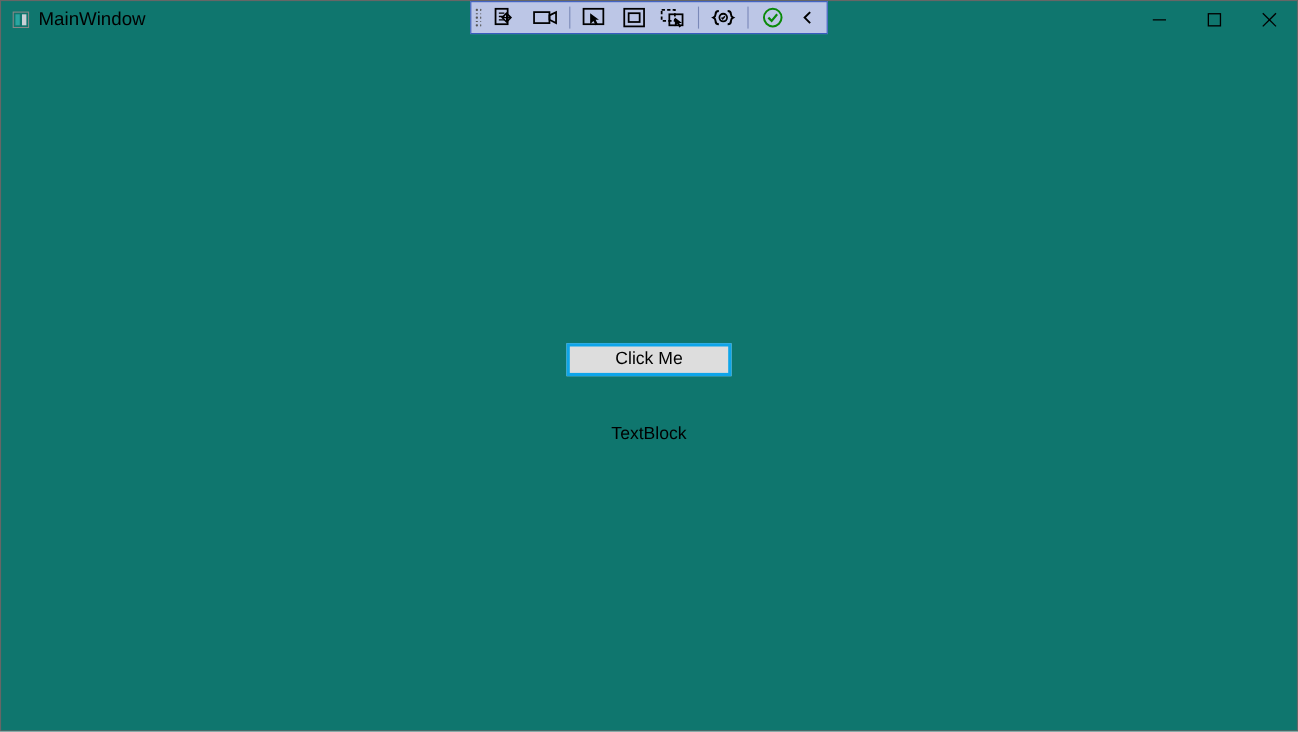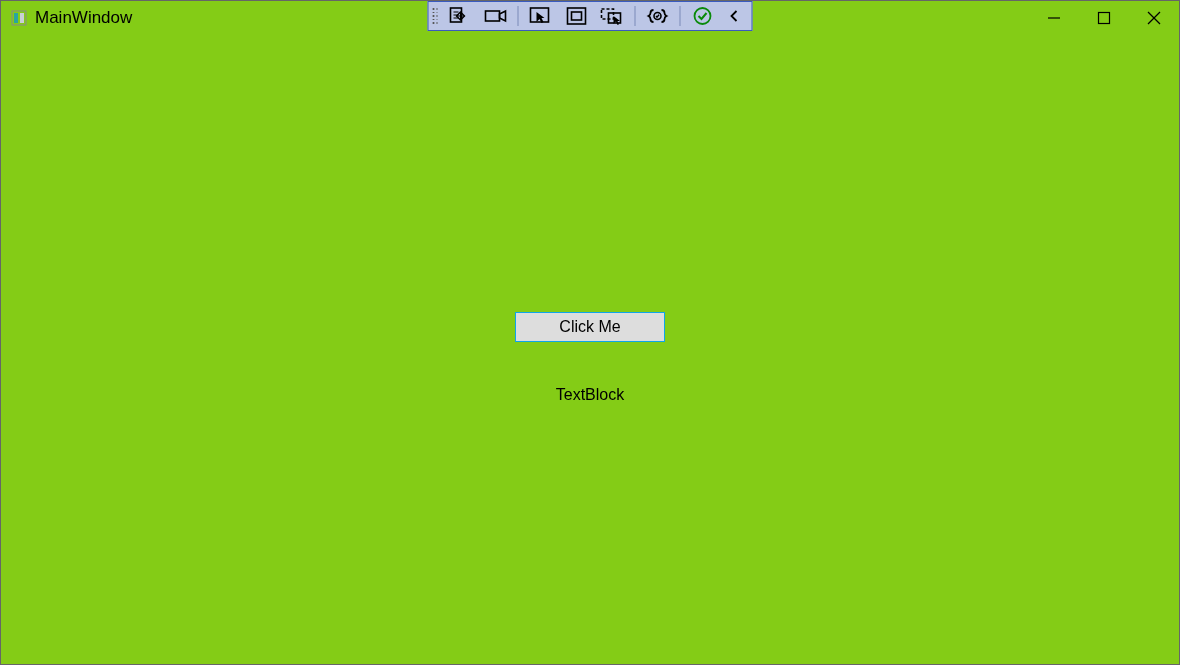--- a/index.html
+++ b/index.html
@@ -7,21 +7,21 @@
     margin: 0;
     padding: 0;
     font-family: "Segoe UI", Tahoma, sans-serif;
     background: #fff;
   }
   .window {
     width: 1180px;
     height: 665px;
     border: 1px solid #666;
     position: relative;
-    background: #84cc16;
+    background: #0f766e;
   }
   .titlebar {
     height: 34px;
     width: 100%;
     display: flex;
     align-items: center;
     position: relative;
   }
   .titlebar-left {
     display: flex;
@@ -115,21 +115,21 @@
   }
   .center-stack {
     text-align: center;
     position: relative;
     top: 8px;
   }
   .wpf-button {
     width: 150px;
     height: 30px;
     background: #dddddd;
-    border: 1px solid #0ea5e9;
+    border: 3px solid #0ea5e9;
     font-size: 16px;
     color: #000;
     cursor: pointer;
     display: flex;
     align-items: center;
     justify-content: center;
     margin: 0 auto;
   }
   .wpf-textblock {
     margin-top: 44px;

